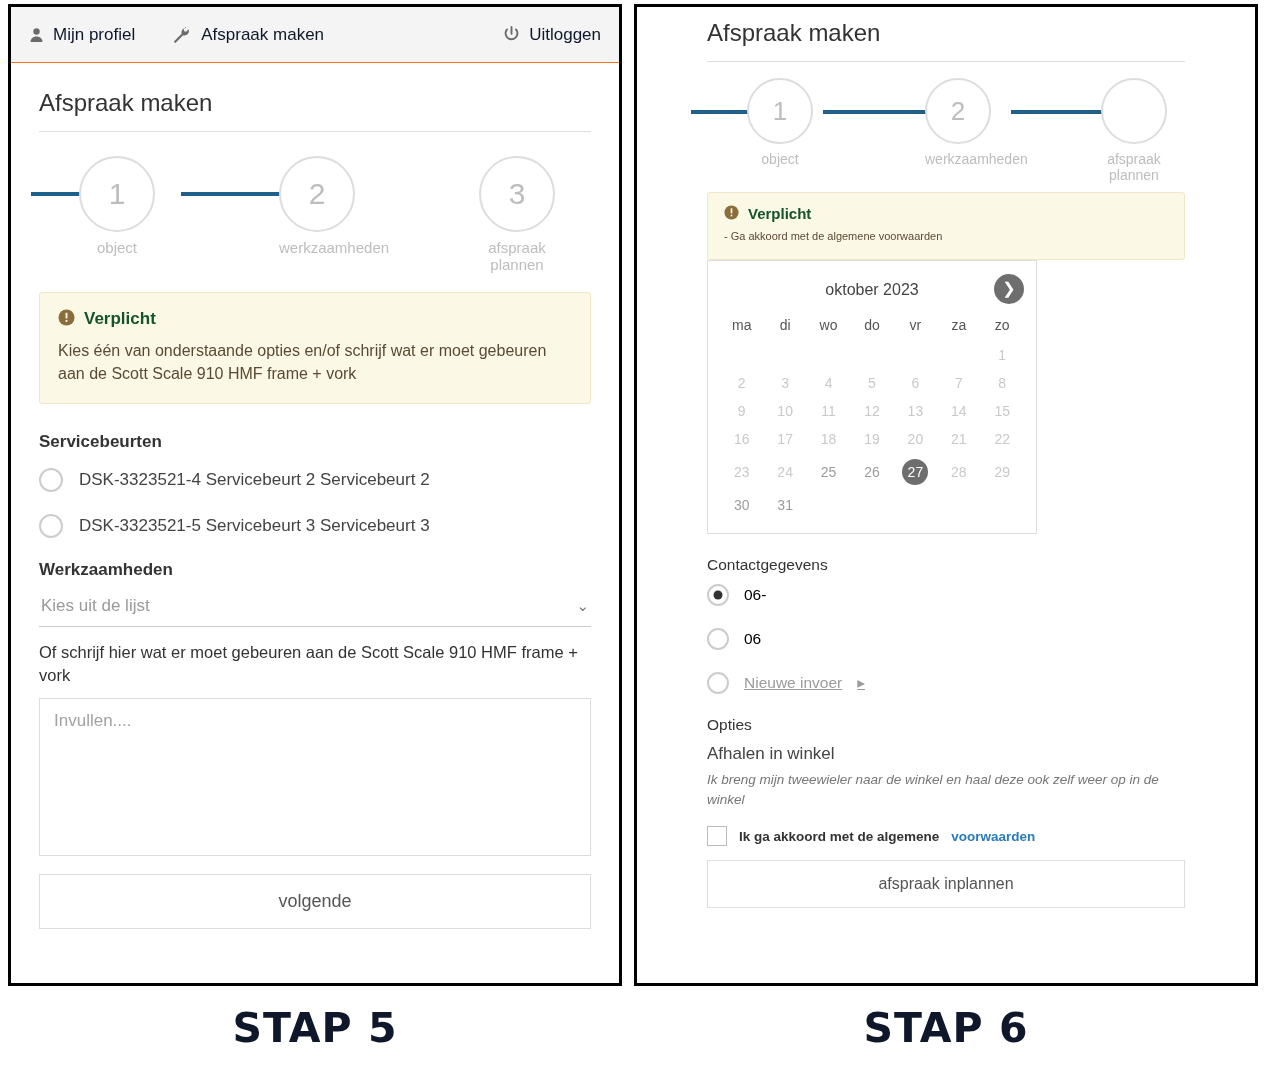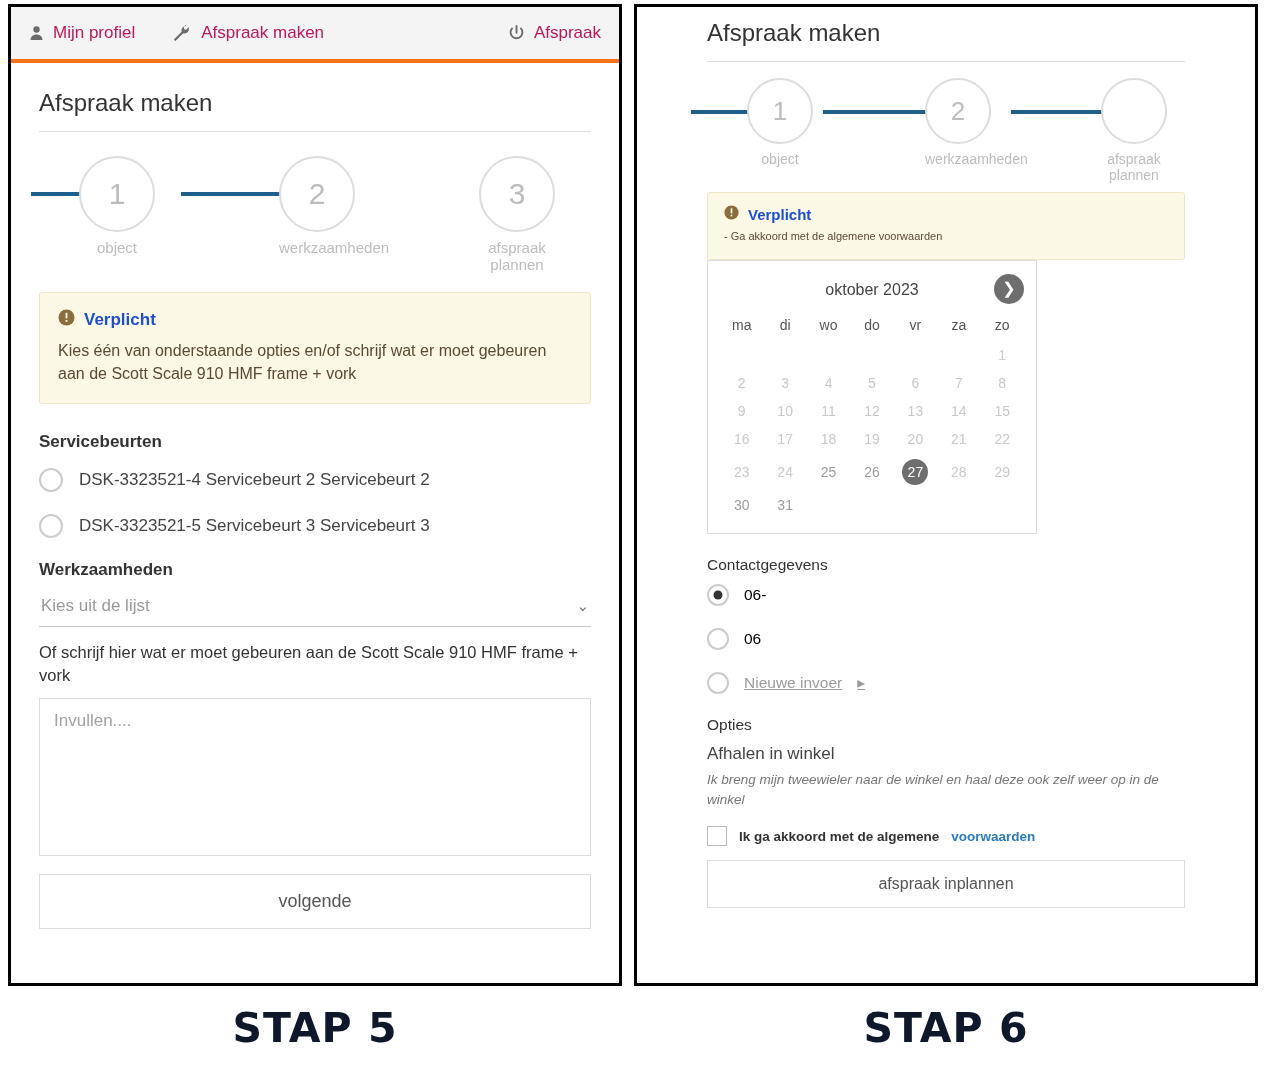--- a/index.html
+++ b/index.html
@@ -35,26 +35,26 @@
     color: #0f172a;
     text-align: center;
   }
   #caption-left  { left: 8px;  top: 1004px; width: 614px; }
   #caption-right { left: 634px; top: 1004px; width: 624px; }
 
   
   .topnav {
     height: 56px;
     background: #f4f4f4;
-    border-bottom: 4px solid #f97316;
+    border-bottom: 1px solid #f97316;
     display: flex;
     align-items: center;
     padding: 0 18px;
     font-size: 17px;
-    color: #be185d;
+    color: #0f172a;
   }
   .topnav .nav-item {
     display: flex; align-items: center;
     gap: 9px;
     margin-right: 38px;
     white-space: nowrap;
   }
   .topnav .nav-item.right { margin-left: auto; margin-right: 0; }
   .topnav svg { display: block; }
 
@@ -115,22 +115,22 @@
   
   .alert {
     margin-top: 26px;
     background: #fcf8e6;
     border: 1px solid #f0e6c8;
     border-radius: 3px;
     padding: 16px 18px 18px 18px;
   }
   #panel-right .alert { margin-top: 18px; padding: 12px 16px 14px 16px; }
   .alert-head {
-    display: flex; align-items: center; gap: 9px;
-    color: #1d4ed8;
+    display: flex; gap: 9px;
+    color: #14532d;
     font-size: 17px;
     font-weight: bold;
     margin-bottom: 8px;
   }
   #panel-right .alert-head { font-size: 15px; margin-bottom: 6px; }
   .alert-body {
     color: #5b4a33;
     font-size: 16px;
     line-height: 1.45;
   }
@@ -305,21 +305,21 @@
         </span>
         <span>Afspraak maken</span>
       </div>
       <div class="nav-item right">
         <span>
           <svg width="17" height="17" viewBox="0 0 18 18">
               <path d="M9 1v7.2" stroke="#6b6b6b" stroke-width="2" fill="none" stroke-linecap="round"></path>
               <path d="M13.7 3.6a6.3 6.3 0 1 1-9.4 0" stroke="#6b6b6b" stroke-width="2" fill="none" stroke-linecap="round"></path>
             </svg>
         </span>
-        <span>Afspraak</span>
+        <span>Uitloggen</span>
       </div>
     </div>
 
     <div class="content">
 
       <div class="page-title">Afspraak maken</div>
 
       <div class="stepper">
         <div class="step-line" style="left:-8px; width:58px;"></div>
         <div class="step-line" style="left:142px; width:132px;"></div>

